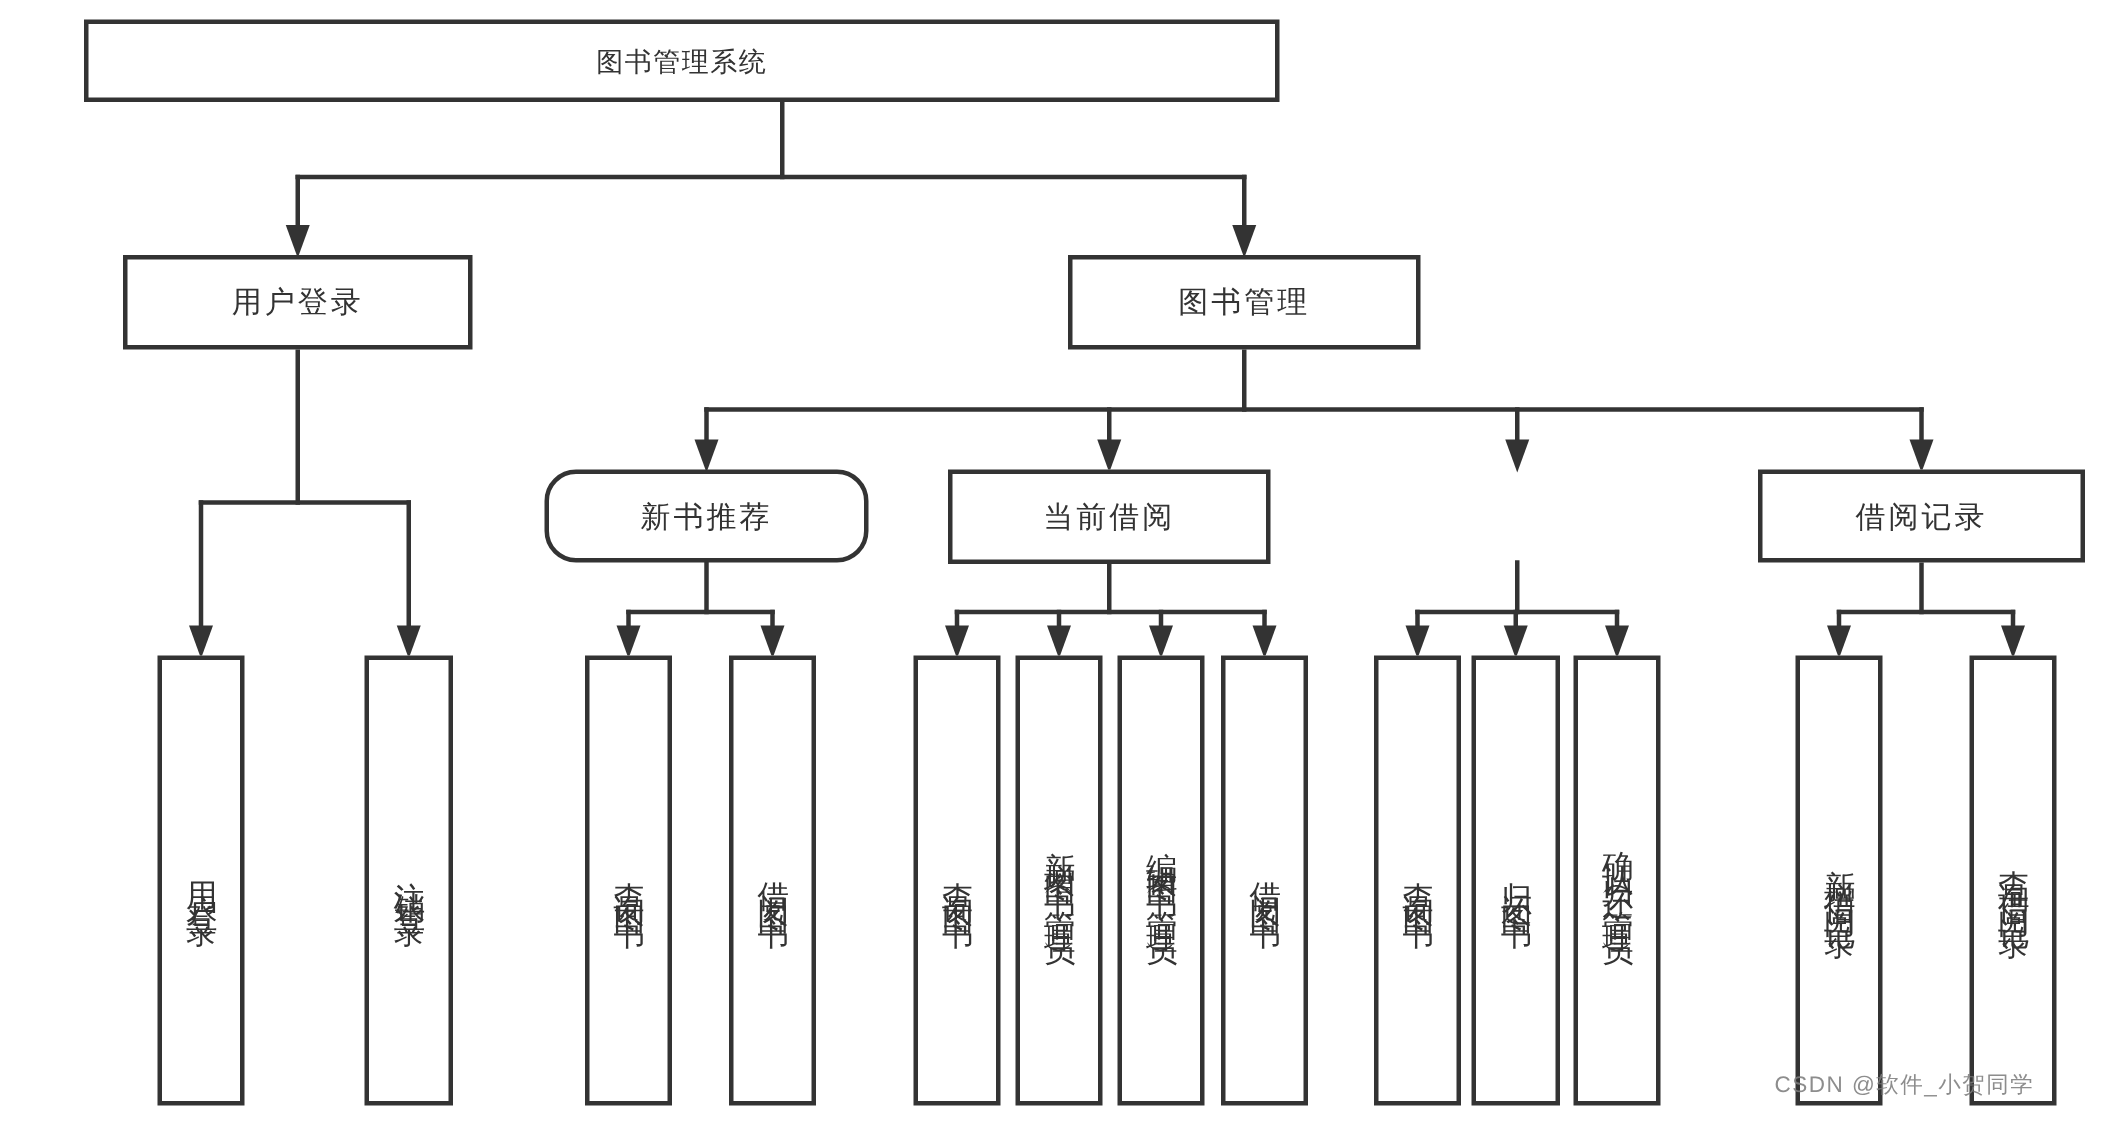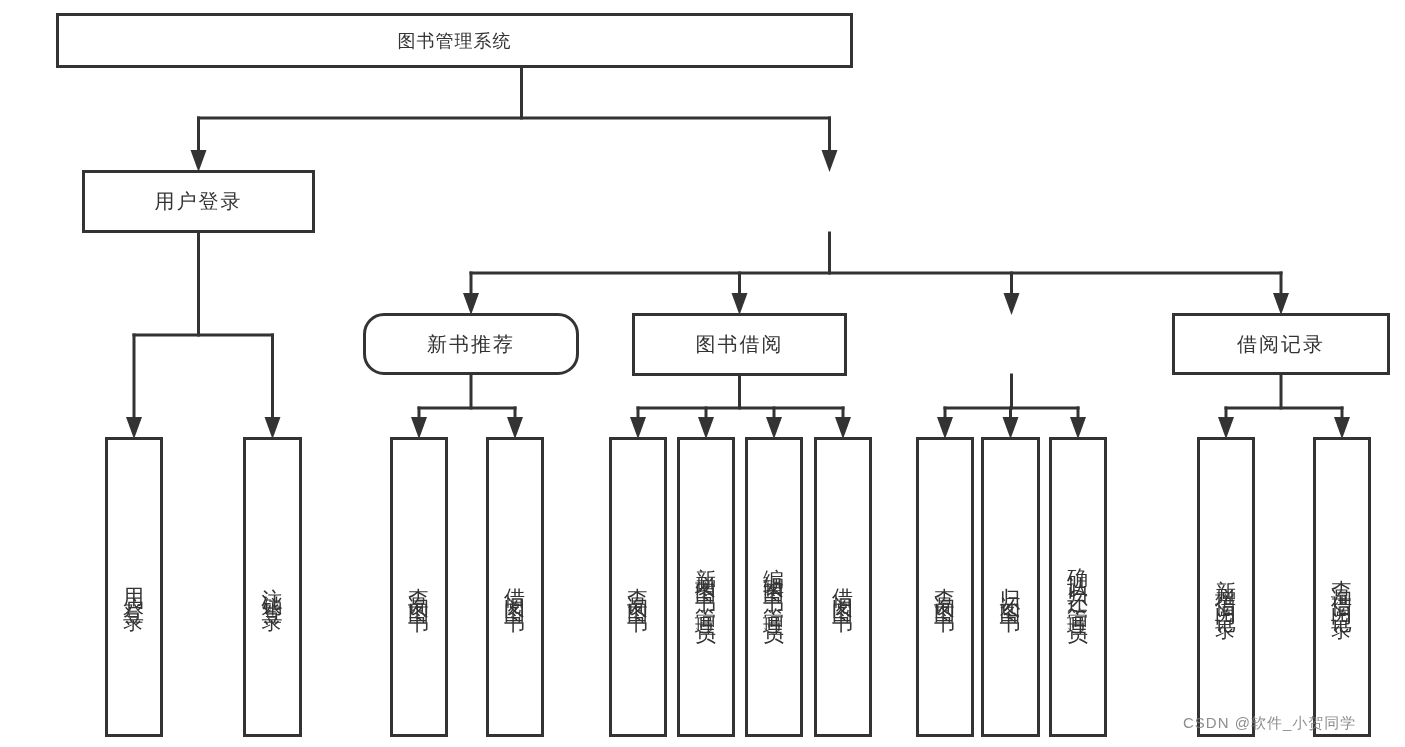--- a/index.html
+++ b/index.html
@@ -110,31 +110,34 @@
     </div>
     <div class="node h" style="left: 82px; top: 170px; width: 233px; height: 63px;">
       <span>用户登录</span>
     </div>
     <div class="node v" style="left: 105px; top: 437px; width: 58px; height: 300px;">
       <span>用户登录</span>
     </div>
     <div class="node v" style="left: 243px; top: 437px; width: 59px; height: 300px;">
       <span>注销登录</span>
     </div>
+    <div class="node h" style="left: 712px; top: 170px; width: 235px; height: 63px;">
+      <span>图书管理</span>
+    </div>
     <div class="node h" style="left: 363px; top: 313px; width: 216px; height: 62px; border-radius: 21px;">
       <span>新书推荐</span>
     </div>
     <div class="node v" style="left: 390px; top: 437px; width: 58px; height: 300px;">
       <span>查询图书</span>
     </div>
     <div class="node v" style="left: 486px; top: 437px; width: 58px; height: 300px;">
       <span>借阅图书</span>
     </div>
     <div class="node h" style="left: 632px; top: 313px; width: 215px; height: 63px;">
-      <span>图书借阅</span>
+      <span>当前借阅</span>
     </div>
     <div class="node v" style="left: 609px; top: 437px; width: 58px; height: 300px;">
       <span>查询图书</span>
     </div>
     <div class="node v" style="left: 677px; top: 437px; width: 58px; height: 300px;">
       <span>新增图书（管理员）</span>
     </div>
     <div class="node v" style="left: 745px; top: 437px; width: 58px; height: 300px;">
       <span>编辑图书（管理员）</span>
     </div>

